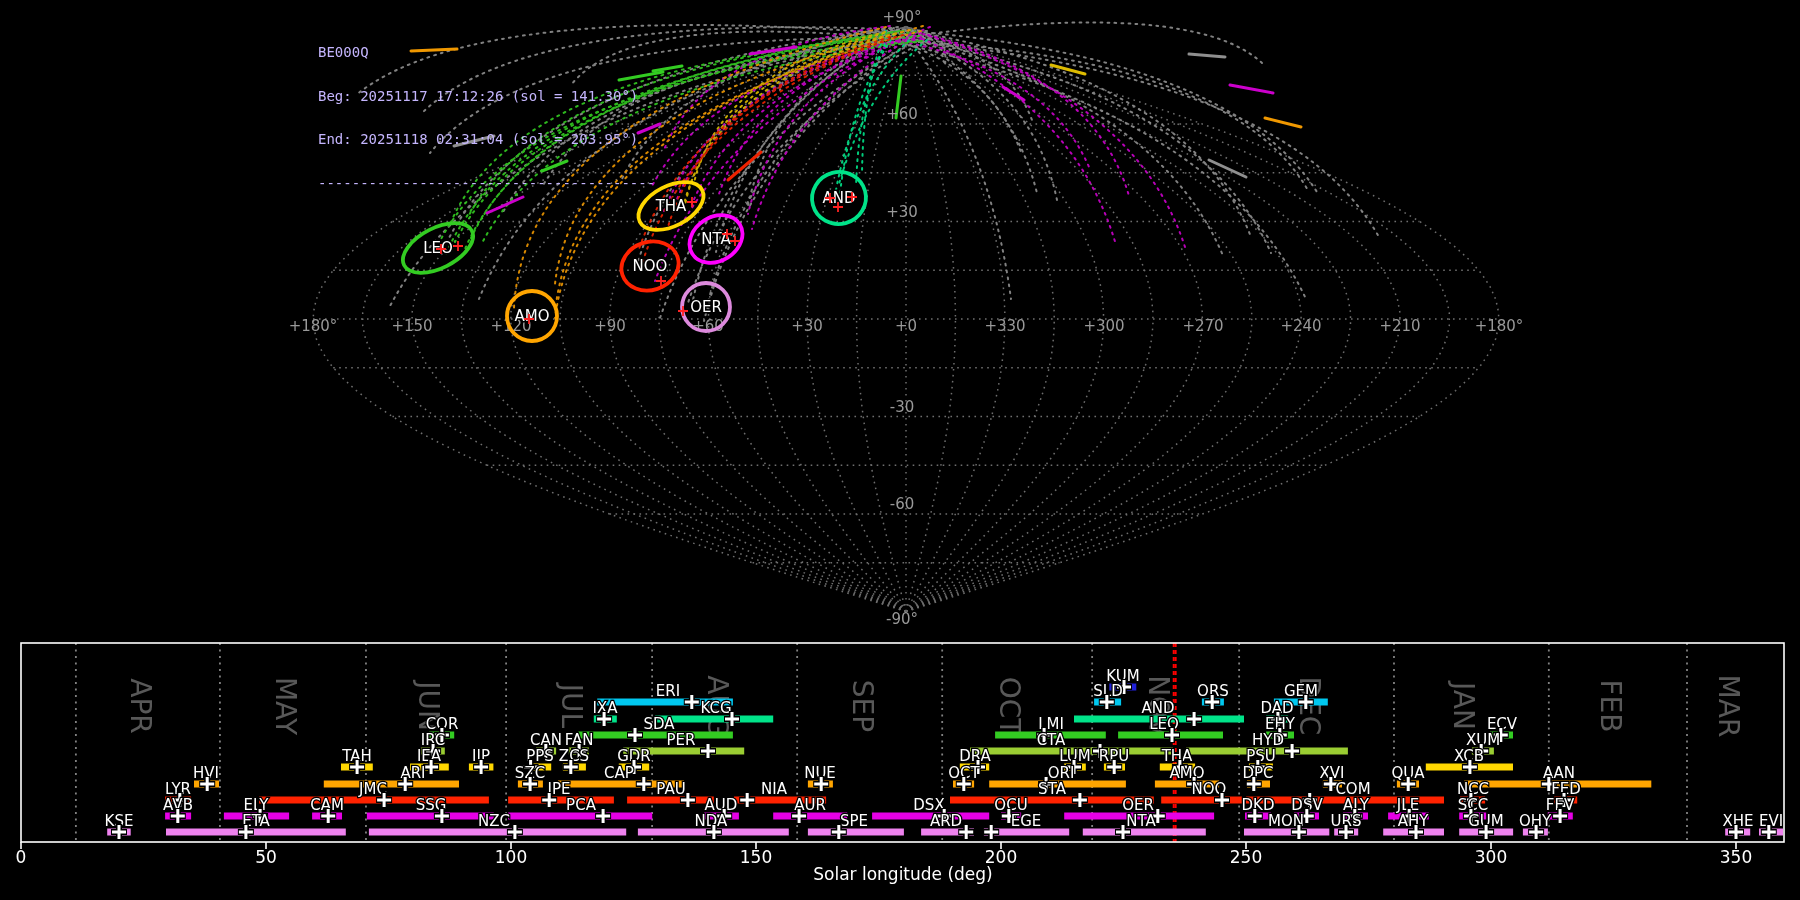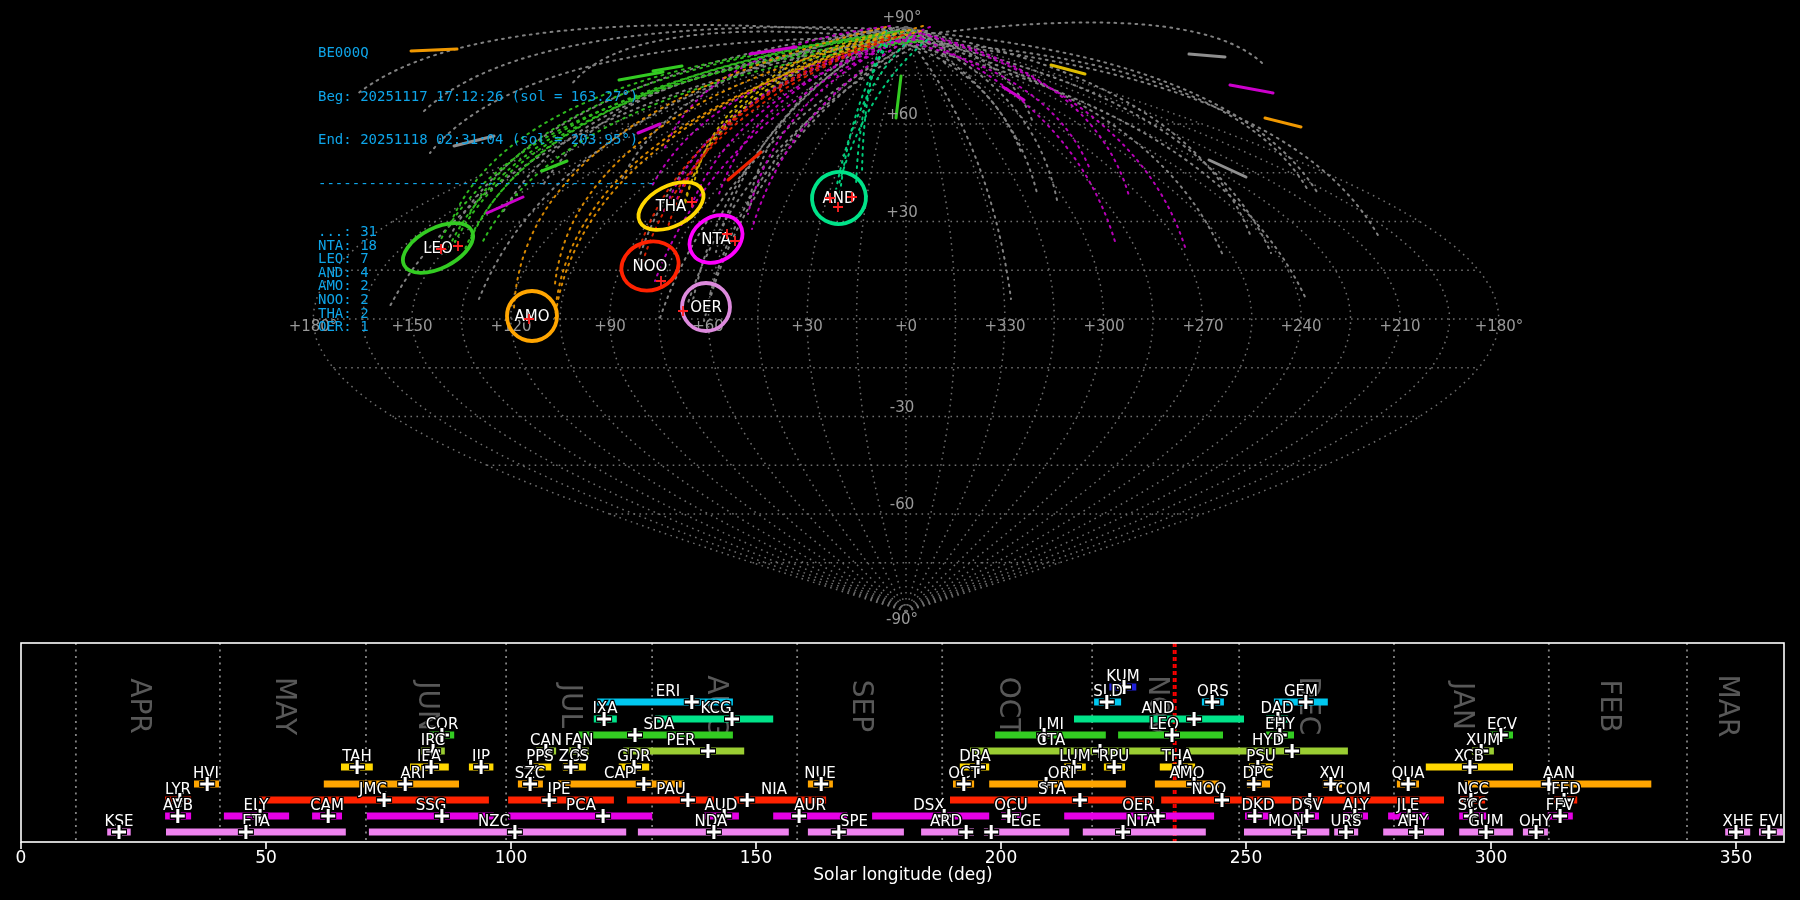--- a/index.html
+++ b/index.html
@@ -1,19 +1,19 @@
 <!DOCTYPE html>
 <html><head>
 <meta charset="utf-8">
 <style>
   html,body{margin:0;padding:0;background:#000;}
   #stage{position:relative;width:1800px;height:900px;background:#000;overflow:hidden;
          font-family:"DejaVu Sans",sans-serif;}
   #map-svg,#chart-svg{position:absolute;left:0;top:0;}
-  #header-block{position:absolute;left:318px;top:16px;color:#0ea5e9;
+  #header-block{position:absolute;left:318px;top:16px;color:#c4b5fd;
     font-family:"DejaVu Sans Mono",monospace;font-size:14px;line-height:14.5px;white-space:pre;}
   #header-counts{margin-top:6px;line-height:13.6px;}
   .hline{white-space:pre;}
 </style>
 </head>
 <body>
 
 <div id="stage">
   <svg id="map-svg" width="1800" height="900" viewBox="0 0 1800 900">
       <g stroke="#8a8a8a" stroke-width="1.5" fill="none" stroke-dasharray="1.6 4.4" opacity="0.8">
@@ -602,18 +602,17 @@
         <text x="1246" y="863">250</text>
         <line x1="1491" y1="842" x2="1491" y2="849" stroke="#fff" stroke-width="1.6"></line>
         <text x="1491" y="863">300</text>
         <line x1="1736.0000000000002" y1="842" x2="1736.0000000000002" y2="849" stroke="#fff" stroke-width="1.6"></line>
         <text x="1736.0000000000002" y="863">350</text>
       </g>
       <text x="903" y="880" fill="#fff" font-size="17" text-anchor="middle" font-family="&quot;DejaVu Sans&quot;,sans-serif">Solar longitude (deg)</text>
     </svg>
   <div id="header-block">
     <div class="hline">BE000Q</div>
-    <div class="hline">Beg: 20251117 17:12:26 (sol = 163.27°)</div>
+    <div class="hline">Beg: 20251117 17:12:26 (sol = 141.30°)</div>
     <div class="hline">End: 20251118 02:31:04 (sol = 203.95°)</div>
     <div class="hline">----------------------------------------</div>
-    <div id="header-counts"><div class="hline">...: 31</div><div class="hline">NTA: 18</div><div class="hline">LEO: 7</div><div class="hline">AND: 4</div><div class="hline">AMO: 2</div><div class="hline">NOO: 2</div><div class="hline">THA: 2</div><div class="hline">OER: 1</div></div>
   </div>
 </div>
 
 </body></html>

